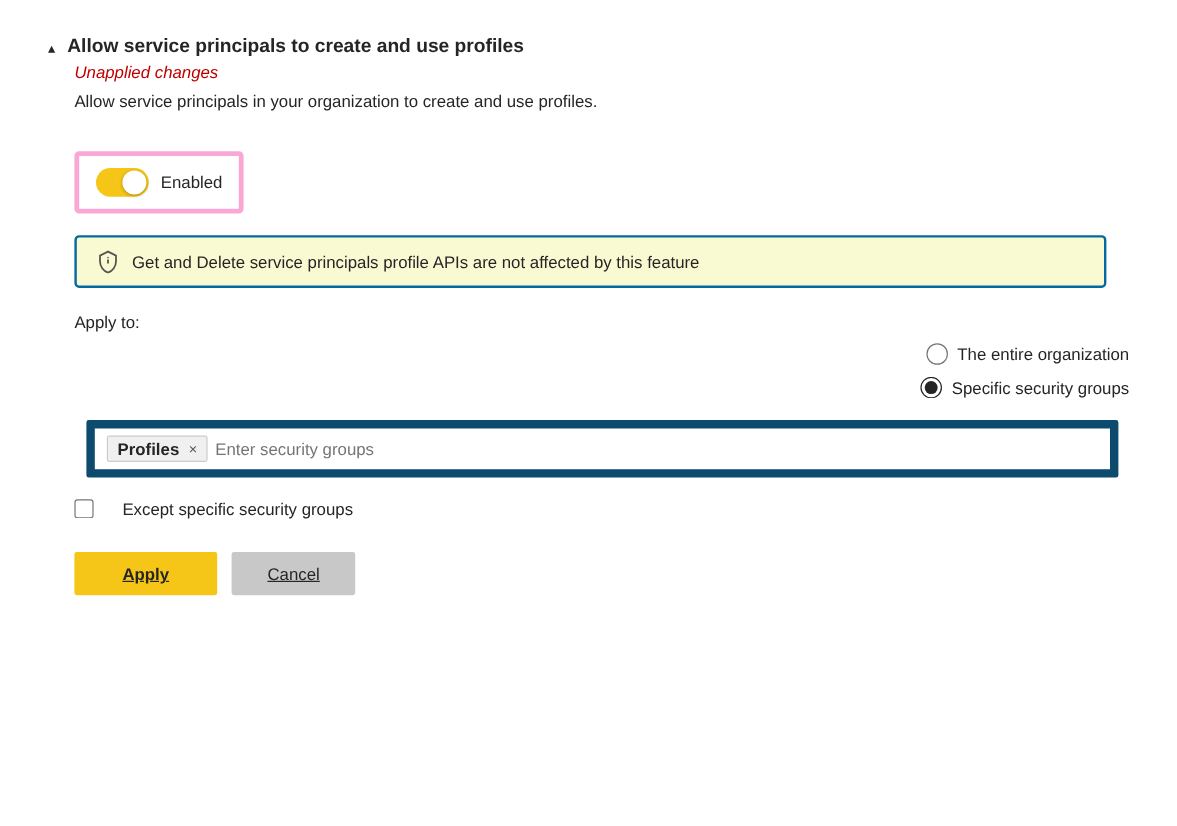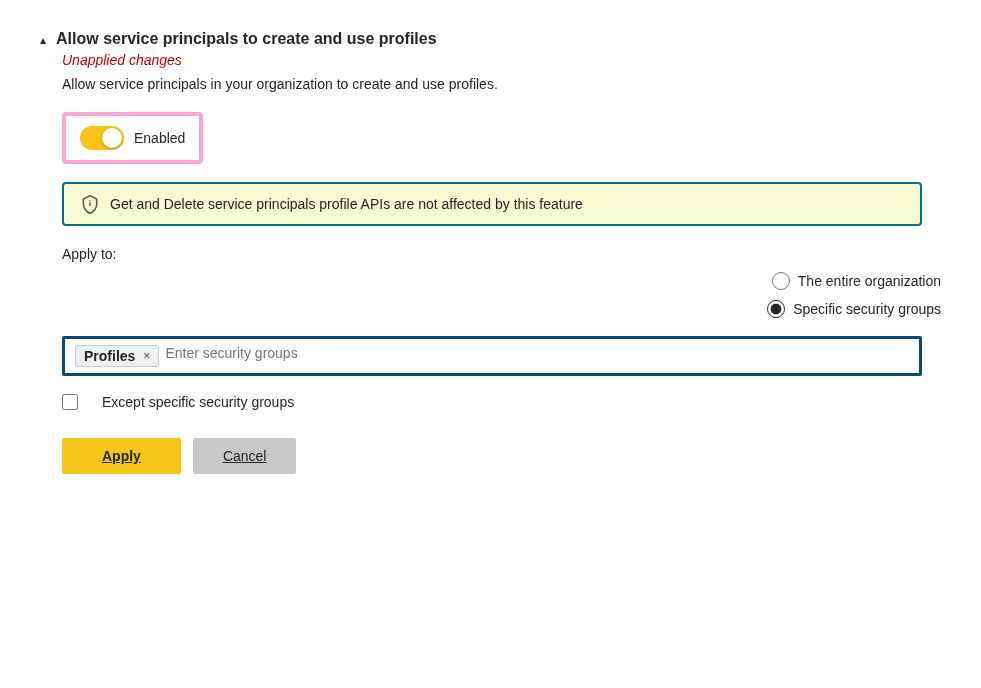--- a/index.html
+++ b/index.html
@@ -38,21 +38,21 @@
       font-style: italic;
       font-size: 14px;
       margin-left: 22px;
       margin-bottom: 8px;
     }
 
     .section-description {
       color: #252525;
       font-size: 14px;
       margin-left: 22px;
-      margin-bottom: 20px;
+      margin-bottom: 34px;
     }
 
     .toggle-container {
       display: flex;
       align-items: center;
       gap: 10px;
       margin-left: 22px;
       margin-bottom: 18px;
       border: 4px solid #f9a8d4;
       border-radius: 4px;
@@ -146,25 +146,25 @@
       cursor: pointer;
     }
 
     .radio-label {
       font-size: 14px;
       color: #252525;
     }
 
     .security-groups-input {
       display: flex;
-      align-items: flex-start;
-      border: 3px solid #0c4a6e;
+      align-items: center;
+      border: 7px solid #0c4a6e;
       border-radius: 2px;
       padding: 6px 10px;
-      margin-left: 22px;
+      margin-left: 32px;
       margin-bottom: 18px;
       max-width: 860px;
       min-height: 36px;
       gap: 6px;
     }
 
     .tag {
       display: flex;
       align-items: center;
       gap: 4px;

